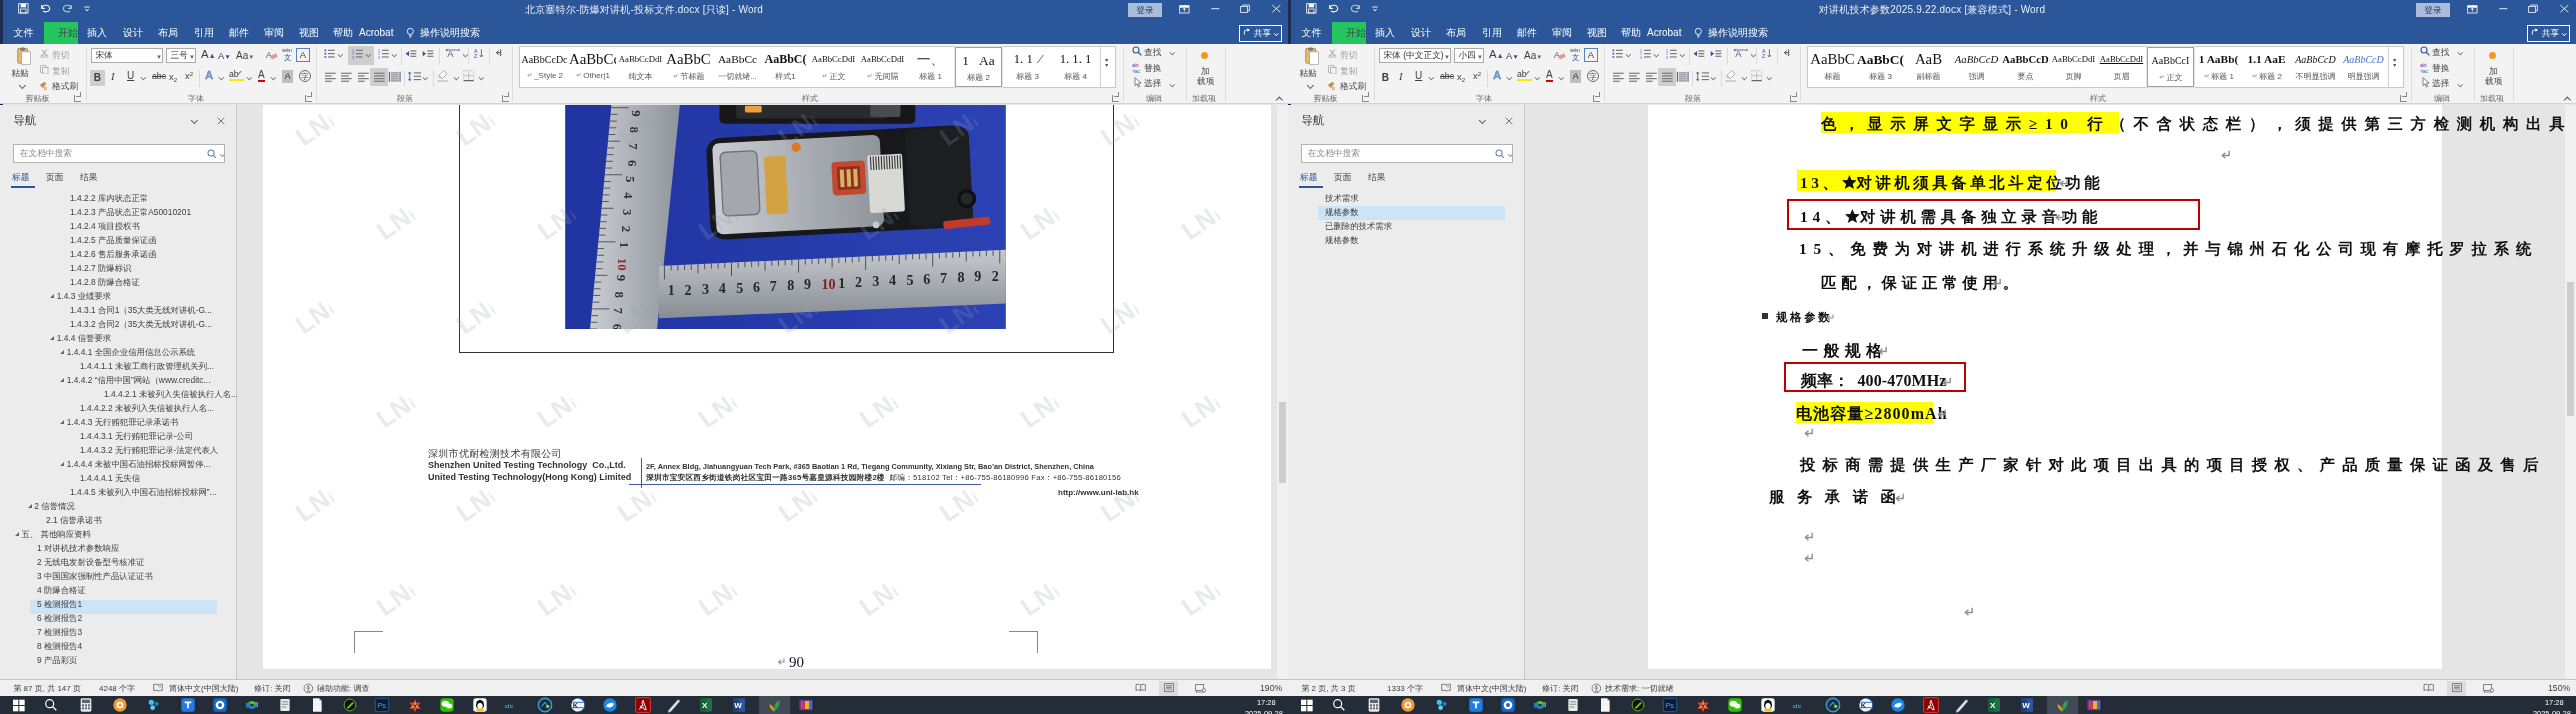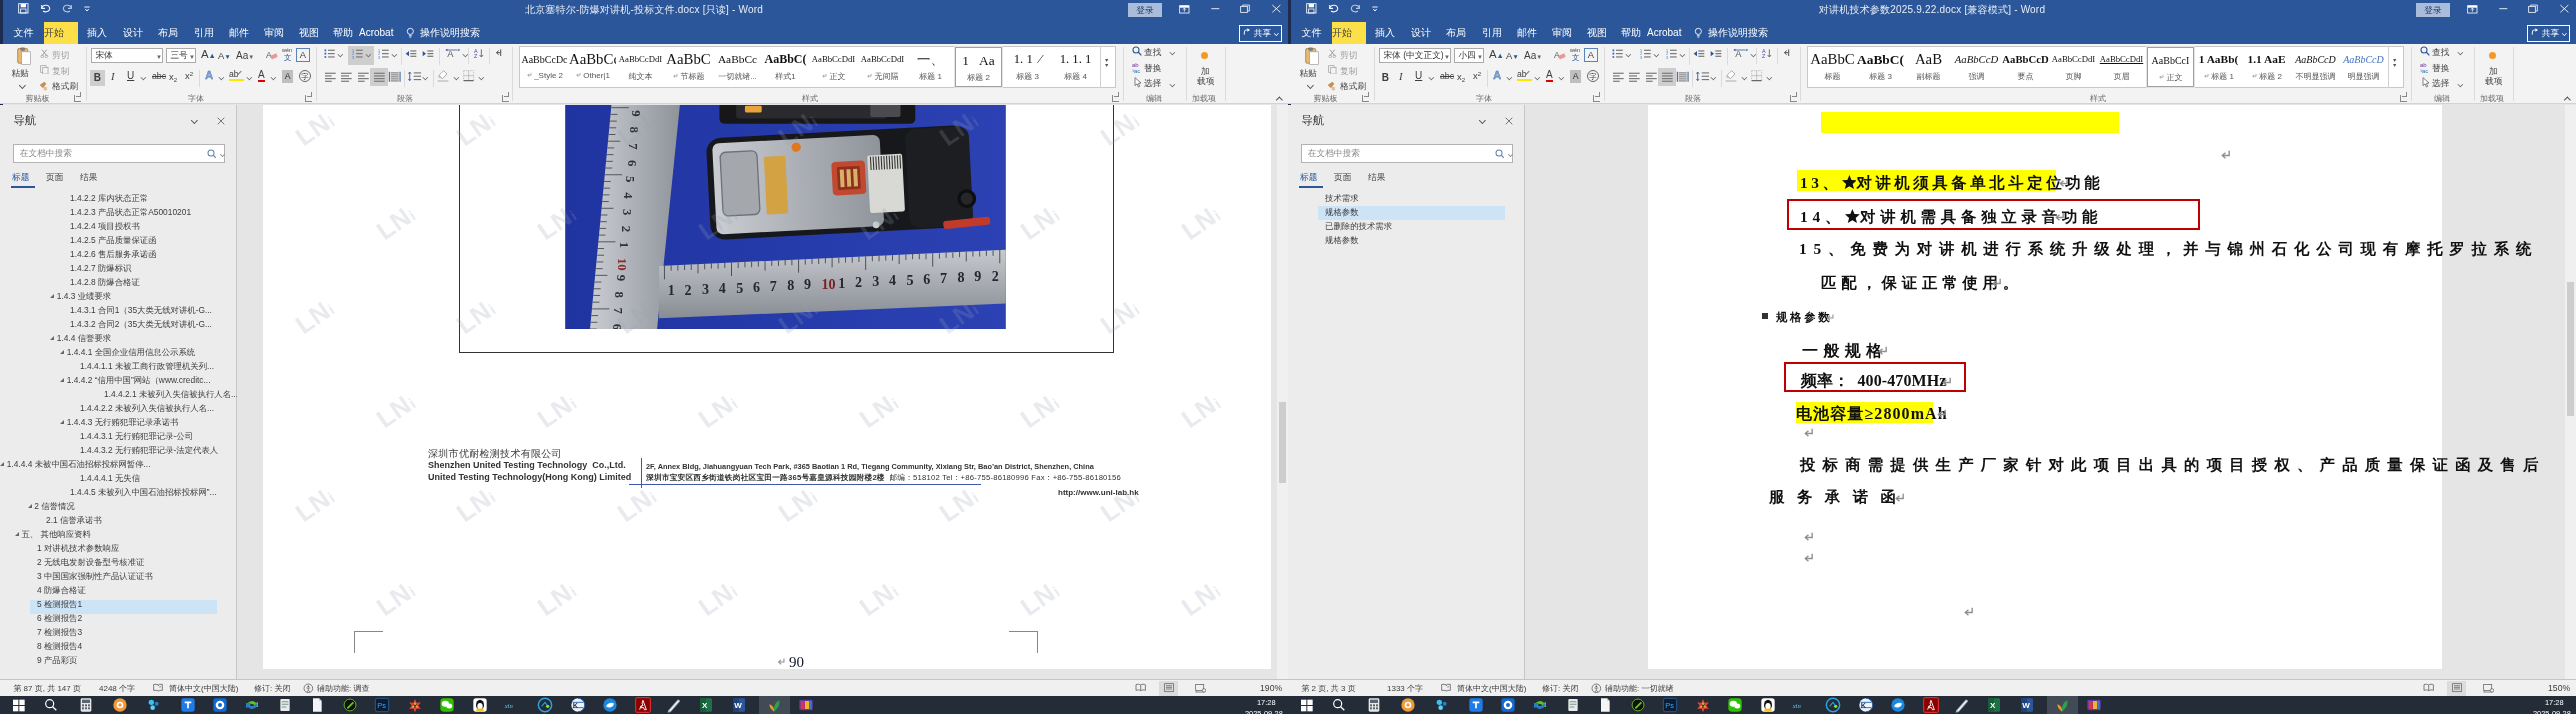--- a/index.html
+++ b/index.html
@@ -5,21 +5,21 @@
  font-family:"Liberation Sans",sans-serif;-webkit-font-smoothing:antialiased}
 .a{position:absolute}
 .mon{position:absolute;top:0;width:1288px;height:714px;overflow:hidden}
 .tbar{left:0;top:0;width:1288px;height:44px;background:#2b579a}
 .edge{left:0;top:0;width:2.7px;height:105px;background:#1d2c4e}
 .ttl{top:2.7px;width:100%;text-align:center;color:#e8edf5;font-size:10px;letter-spacing:0.2px}
 .login{left:1128px;top:2.7px;width:34px;height:14px;background:#a9bcd9;color:#1f3763;
  font-size:8.7px;text-align:center;line-height:14px}
 .tabs{left:0;top:22px;height:22px;width:1288px;color:#fff;font-size:10px}
 .tab{position:absolute;top:0;height:22px;line-height:21px}
-.atab{background:#fde047;color:#444;text-align:left}
+.atab{background:#22c55e;color:#444;text-align:right}
 .share{position:absolute;left:1239px;top:2.7px;width:43px;height:17.4px;border:1px solid #fff;color:#fff;
  font-size:8.7px;line-height:15.4px;text-align:center}
 .ribbon{left:0;top:44px;width:1288px;height:60px;background:#f3f3f4;border-bottom:0.7px solid #d2d2d7}
 .rsep{top:2.7px;height:54px;width:0.7px;background:#dbdbde}
 .rlab{font-size:8px;color:#6a6a6a}
 .launch{width:6.7px;height:6.7px;border-left:0.7px solid #888;border-bottom:0.7px solid #888;position:absolute}
 .launch:after{content:"";position:absolute;left:1.3px;top:-2.7px;width:4px;height:4px;
  border-right:0.7px solid #888;border-bottom:0.7px solid #888}
 .combo{background:#fff;border:0.7px solid #ababab;font-size:8.7px;color:#333;line-height:13.4px;padding-left:3.4px;white-space:nowrap;overflow:hidden}
 .btxt{font-size:8.7px;color:#444;white-space:nowrap}
@@ -645,21 +645,21 @@
       <div style="padding-left:70px">1.4.3.2 合同2（35大类无线对讲机-G...</div>
       <div style="padding-left:50px"><span class="tri"></span>1.4.4 信誉要求</div>
       <div style="padding-left:60px"><span class="tri"></span>1.4.4.1 全国企业信用信息公示系统</div>
       <div style="padding-left:80px">1.4.4.1.1 未被工商行政管理机关列...</div>
       <div style="padding-left:60px"><span class="tri"></span>1.4.4.2 “信用中国”网站（www.creditc...</div>
       <div style="padding-left:104px">1.4.4.2.1 未被列入失信被执行人名...</div>
       <div style="padding-left:80px">1.4.4.2.2 未被列入失信被执行人名...</div>
       <div style="padding-left:60px"><span class="tri"></span>1.4.4.3 无行贿犯罪记录承诺书</div>
       <div style="padding-left:80px">1.4.4.3.1 无行贿犯罪记录-公司</div>
       <div style="padding-left:80px">1.4.4.3.2 无行贿犯罪记录-法定代表人</div>
-      <div style=""><span class="tri"></span>1.4.4.4 未被中国石油招标投标网暂停...</div>
+      <div style="padding-left:60px"><span class="tri"></span>1.4.4.4 未被中国石油招标投标网暂停...</div>
       <div style="padding-left:80px">1.4.4.4.1 无失信</div>
       <div style="padding-left:70px">1.4.4.5 未被列入中国石油招标投标网”...</div>
       <div style="padding-left:27.5px"><span class="tri"></span>2 信誉情况</div>
       <div style="padding-left:46px">2.1 信誉承诺书</div>
       <div style="padding-left:14.8px"><span class="tri"></span>五、 其他响应资料</div>
       <div style="padding-left:37px">1 对讲机技术参数响应</div>
       <div style="padding-left:37px">2 无线电发射设备型号核准证</div>
       <div style="padding-left:37px">3 中国国家强制性产品认证证书</div>
       <div style="padding-left:37px">4 防爆合格证</div>
       <div style="padding-left:37px">5 检测报告1</div>
@@ -1163,20 +1163,21 @@
     <div class="a btxt" style="left:1197px;top:76px">载项</div>
     <div class="a rlab" style="left:1192px;top:93px">加载项</div>
     <div class="a chv" style="left:1277px;top:98px;color:#555;transform:rotate(-135deg)"></div>
     <div class="a docarea" style="left:237px;width:1051px;height:574px"></div>
     <div class="a page" style="left:360px;top:105px;width:794px;height:564px"></div>
     <div class="a" style="left:533px;top:112px;width:298px;height:21px;background:#ffff00"></div>
     <div class="a" style="left:509px;top:170px;width:259px;height:21px;background:#ffff00"></div>
     <div class="a" style="left:508px;top:402px;width:137px;height:21px;background:#ffff00"></div>
     <div class="a" style="left:499px;top:199px;width:413px;height:31px;border:2px solid #c00000"></div>
     <div class="a" style="left:496px;top:362px;width:182px;height:30px;border:2px solid #c00000"></div>
+    <div class="line" id="r1" style="left:533px;top:114px;font-size:15.4px;font-weight:bold;letter-spacing:7.7px"><span class="ks">色，显示屏文字显示</span>≥10 <span class="ks">行（不含状态栏），须提供第三方检测机构出具</span></div>
     <svg class="a" style="left:931px;top:149px" width="12" height="12" viewBox="0 0 13 13">
       <use href="#pil"></use>
     </svg>
     <div class="line" style="left:512px;top:173px;font-size:15.4px;font-weight:bold;letter-spacing:3.6px">13<span class="ks">、</span><svg width="14.8" height="14.8" viewBox="0 0 20 20" style="vertical-align:-2px">
         <use href="#star" fill="#111"></use>
       </svg><span class="ks">对讲机须具备单北斗定位功能</span></div>
     <svg class="a" style="left:769px;top:177px" width="12" height="12" viewBox="0 0 13 13">
       <use href="#pil"></use>
     </svg>
     <div class="line" style="left:512px;top:207px;font-size:15.4px;font-weight:bold;letter-spacing:4.8px">14<span class="ks">、</span><svg width="14.8" height="14.8" viewBox="0 0 20 20" style="vertical-align:-2px">
@@ -1256,21 +1257,21 @@
         <path d="M1 2 h5 a2 2 0 0 1 2 2 a2 2 0 0 1 2 -2 h4 v9 h-4 a2 2 0 0 0 -2 1.5 a2 2 0 0 0 -2 -1.5 h-5 z" fill="none" stroke="#555" stroke-width="1.1"></path>
         <path d="M10 5 l1.5 1.5 M11.5 5 l-1.5 1.5" stroke="#555"></path>
       </svg>
       <div class="sit" style="left:169px">简体中文(中国大陆)</div>
       <div class="sit" style="left:254px">修订: 关闭</div>
       <svg class="a" style="left:303px;top:2.7px" width="10.7" height="10.7" viewBox="0 0 16 16">
         <circle cx="8" cy="8" r="6.5" fill="none" stroke="#555" stroke-width="1.1"></circle>
         <circle cx="8" cy="5" r="1.3" fill="#555"></circle>
         <path d="M5 7.5 h6 M8 7.5 v3 l-2 3 M8 10.5 l2 3" stroke="#555" fill="none"></path>
       </svg>
-      <div class="sit" style="left:317px">辅助功能: 一切就绪</div>
+      <div class="sit" style="left:317px">技术需求: 一切就绪</div>
       <svg class="a" style="left:1135px;top:3.4px" width="11.4" height="9.4" viewBox="0 0 17 14">
         <path d="M8.5 3 C6.5 1.5 3.5 1.5 1.5 2.5 V11 C3.5 10 6.5 10 8.5 11.5 C10.5 10 13.5 10 15.5 11 V2.5 C13.5 1.5 10.5 1.5 8.5 3 z" fill="none" stroke="#555" stroke-width="1.1"></path>
         <path d="M8.5 3 V11.5" stroke="#555" stroke-width="1.1"></path>
       </svg>
       <div class="a" style="left:1159px;top:0.7px;width:19px;height:15.4px;background:#dcdcdc"></div>
       <svg class="a" style="left:1164px;top:3.4px" width="10" height="9.4" viewBox="0 0 15 14">
         <rect x="1" y="1" width="13" height="12" fill="none" stroke="#555"></rect>
         <path d="M3 4 h9 M3 6.5 h9 M3 9 h9" stroke="#555"></path>
       </svg>
       <svg class="a" style="left:1195px;top:3.4px" width="11.4" height="9.4" viewBox="0 0 17 14">

